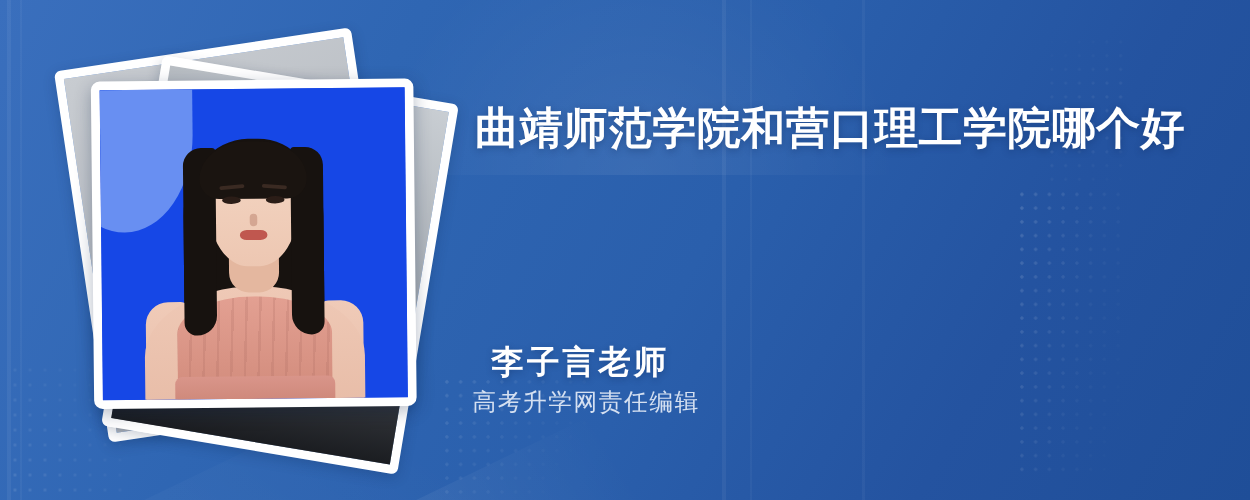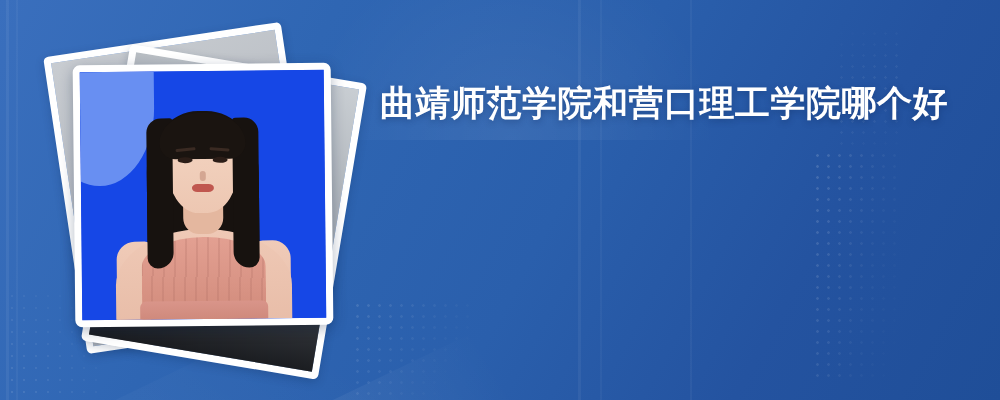--- a/index.html
+++ b/index.html
@@ -256,15 +256,19 @@
         <div class="nose"></div>
         <div class="mouth"></div>
       </div>
     </div>
   </div>
 
   <div id="text-column">
 
     <h1 id="article-title">曲靖师范学院和营口理工学院哪个好</h1>
 
+    <div id="author-block">
+      <div id="author-name">李子言老师</div>
+      <div id="author-role">高考升学网责任编辑</div>
+    </div>
 
   </div>
 </div>
 
 </body></html>

